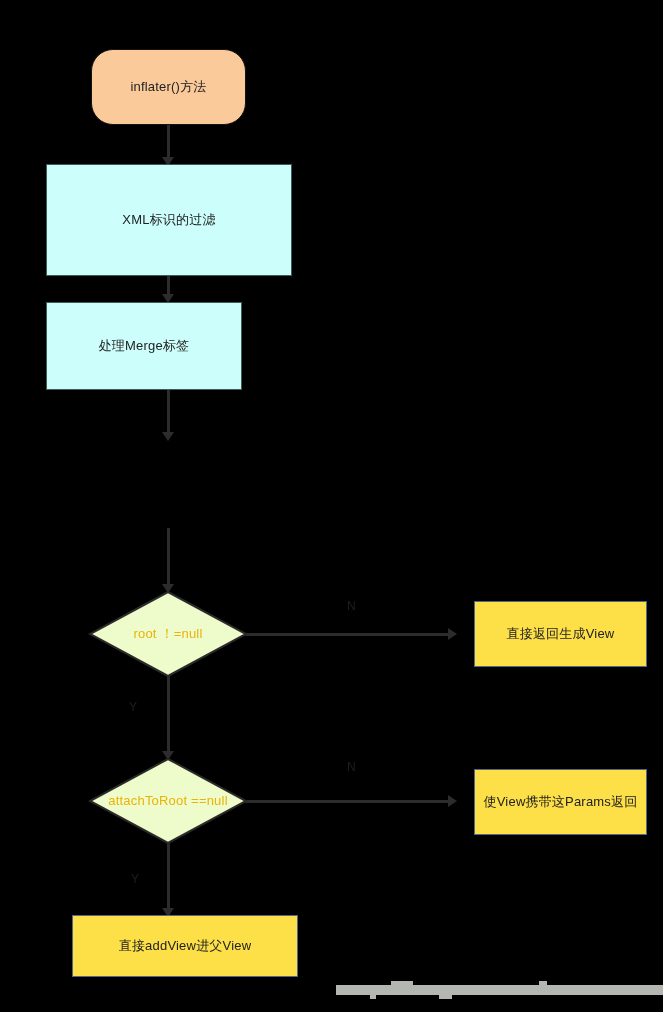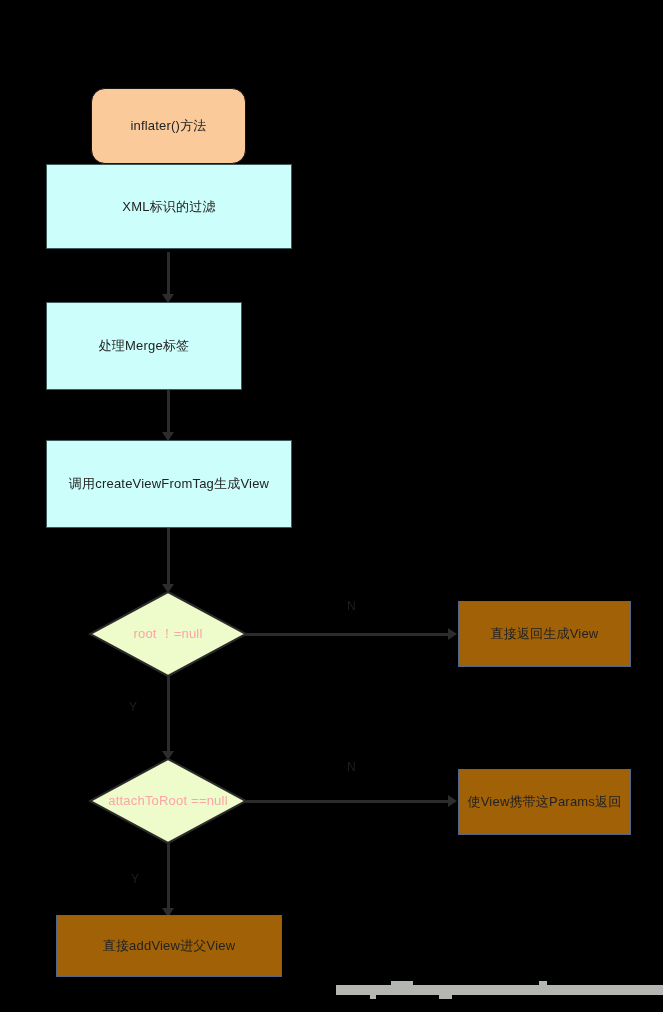--- a/index.html
+++ b/index.html
@@ -26,47 +26,47 @@
     font-size: 13px;
     line-height: 1.35;
     letter-spacing: 0.2px;
   }
   .node .label { padding: 2px 8px; }
 
   
   .n-start {
     background: #fbca9a;
     border: 1.5px solid #141414;
-    border-radius: 14px;
-    margin-top: 39px;
+    border-radius: 22px;
   }
   
   .n-proc {
     background: #ccfffb;
     border: 1.5px solid #3c5c5a;
   }
   
   .n-result {
-    background: #a16207;
+    background: #fde047;
     border: 1.5px solid #53668a;
+    margin-left: 16px;
   }
   
   .n-dec {
     background: transparent;
     border: none;
   }
   .n-dec .diamond-svg {
     position: absolute;
     left: 0; top: 0;
     width: 100%; height: 100%;
   }
   .n-dec .label {
     position: relative;
     z-index: 2;
-    color: #fca5a5;
+    color: #eab308;
   }
 
   
   .edge {
     position: absolute;
     background: #2c2c2c;
   }
   .edge-v { width: 3px; }
   .edge-h { height: 3px; }
 
@@ -137,31 +137,28 @@
 
   <span class="edge-label" style="left:347px; top:599px;">N</span>
   <span class="edge-label" style="left:129px; top:700px;">Y</span>
   <span class="edge-label" style="left:347px; top:760px;">N</span>
   <span class="edge-label" style="left:131px; top:872px;">Y</span>
 
   <div class="node n-start" style="left:91px; top:49px; width:155px; height:76px;">
     <span class="label">inflater()方法</span>
   </div>
 
-  <div class="node n-proc" style="left:46px; top:164px; width:246px; height:85px;">
+  <div class="node n-proc" style="left:46px; top:164px; width:246px; height:112px;">
     <span class="label">XML标识的过滤</span>
   </div>
 
   <div class="node n-proc" style="left:46px; top:302px; width:196px; height:88px;">
     <span class="label">处理Merge标签</span>
   </div>
 
-  <div class="node n-proc" style="left:46px; top:440px; width:246px; height:88px;">
-    <span class="label">调用createViewFromTag生成View</span>
-  </div>
 
   <div class="node n-dec" style="left:88px; top:590px; width:160px; height:88px;">
     <svg class="diamond-svg" viewBox="0 0 160 88" preserveAspectRatio="none">
       <polygon points="80,2 158,44 80,86 2,44" fill="#eefbcb" stroke="#2a2a2a" stroke-width="2"></polygon>
     </svg>
     <span class="label">root ！=null</span>
   </div>
 
   <div class="node n-dec" style="left:88px; top:757px; width:160px; height:88px;">
     <svg class="diamond-svg" viewBox="0 0 160 88" preserveAspectRatio="none">

